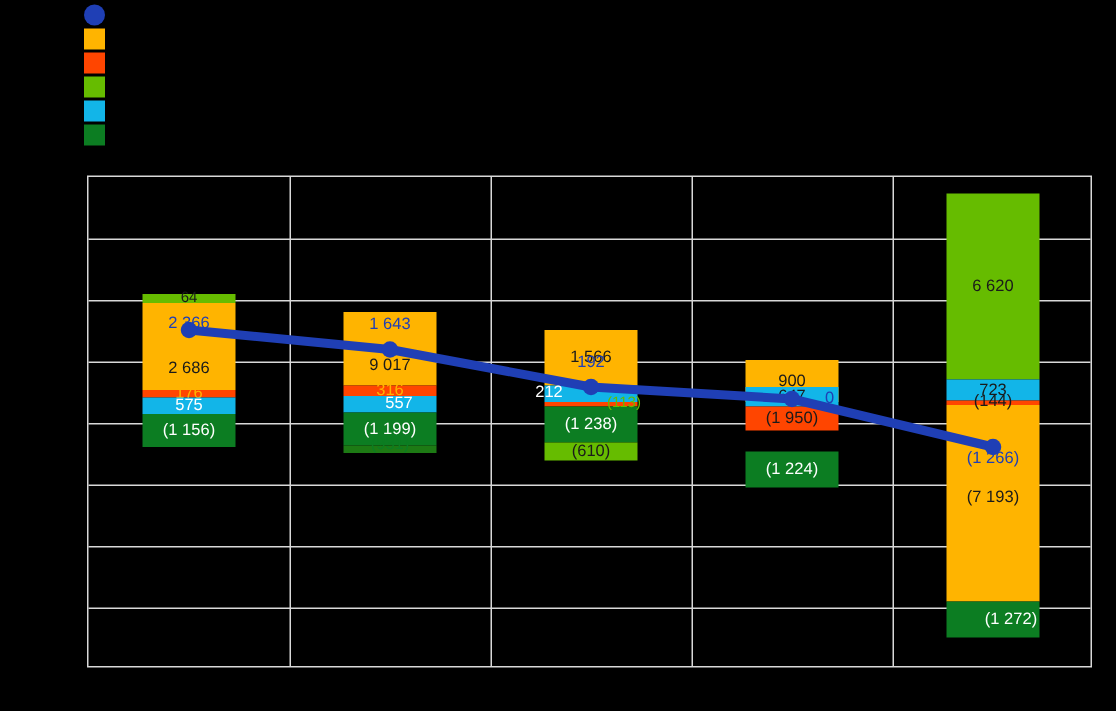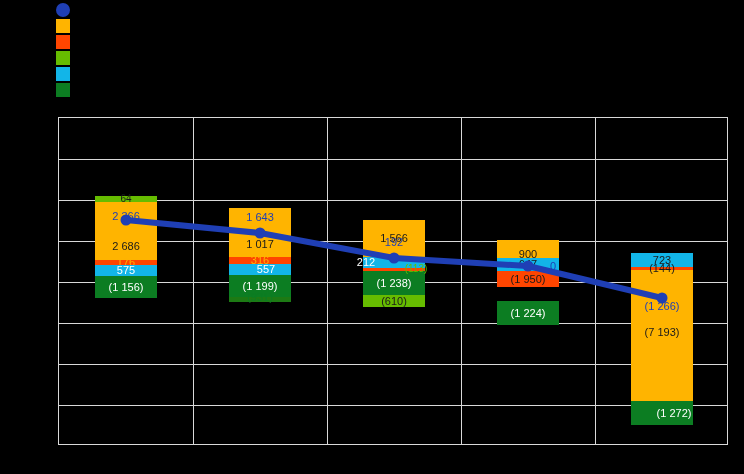--- a/index.html
+++ b/index.html
@@ -144,20 +144,23 @@
             <div class="seg" style="background: rgb(255, 69, 0); top: 153px; height: 16px;">
               <span class="seg-label" style="color: rgb(26, 26, 26); font-size: 11px;">(1 950)</span>
             </div>
             <div class="seg" style="background: rgb(12, 125, 34); top: 183px; height: 24px;">
               <span class="seg-label" style="color: rgb(255, 255, 255); font-size: 11px;">(1 224)</span>
             </div>
           </div>
         </div>
         <div class="bar-col" style="left: 536px; width: 134px;">
           <div class="bar-stack" style="width: 62px; top: 0px; height: 328px;">
+            <div class="seg" style="background: rgb(102, 188, 0); top: 11px; height: 124px;">
+              <span class="seg-label" style="color: rgb(26, 26, 26); font-size: 11px;">6 620</span>
+            </div>
             <div class="seg" style="background: rgb(18, 181, 232); top: 135px; height: 14px;">
               <span class="seg-label" style="color: rgb(26, 26, 26); font-size: 11px;">723</span>
             </div>
             <div class="seg" style="background: rgb(255, 69, 0); top: 149px; height: 3px;"></div>
             <div class="seg" style="background: rgb(255, 180, 0); top: 152px; height: 131px;"></div>
             <div class="seg" style="background: rgb(12, 125, 34); top: 283px; height: 24px;">
               <span class="seg-label" style="color: rgb(255, 255, 255); font-size: 11px; padding-left: 24px;">(1 272)</span>
             </div>
           </div>
         </div>
@@ -167,21 +170,21 @@
         <circle cx="67" cy="102" r="5.5" fill="#1F3FB5"></circle>
         <circle cx="201" cy="115" r="5.5" fill="#1F3FB5"></circle>
         <circle cx="335" cy="140" r="5.5" fill="#1F3FB5"></circle>
         <circle cx="469" cy="148" r="5.5" fill="#1F3FB5"></circle>
         <circle cx="603" cy="180" r="5.5" fill="#1F3FB5"></circle>
       </svg>
     <div id="overlay">
         <div class="float-label" style="left: 67px; top: 98px; color: rgb(31, 63, 181); font-size: 11px;">2 366</div>
         <div class="float-label" style="left: 67px; top: 128px; color: rgb(26, 26, 26); font-size: 11px;">2 686</div>
         <div class="float-label" style="left: 201px; top: 99px; color: rgb(31, 63, 181); font-size: 11px;">1 643</div>
-        <div class="float-label" style="left: 201px; top: 126px; color: rgb(26, 26, 26); font-size: 11px;">1 017</div>
+        <div class="float-label" style="left: 201px; top: 126px; color: rgb(26, 26, 26); font-size: 11px;">9 017</div>
         <div class="float-label" style="left: 201px; top: 179px; color: rgb(12, 125, 34); font-size: 11px;">(931)</div>
         <div class="float-label" style="left: 335px; top: 124px; color: rgb(31, 63, 181); font-size: 11px;">192</div>
         <div class="float-label" style="left: 307px; top: 144px; color: rgb(255, 255, 255); font-size: 11px;">212</div>
         <div class="float-label" style="left: 357px; top: 151px; color: rgb(102, 188, 0); font-size: 10px;">(113)</div>
         <div class="float-label" style="left: 494px; top: 148px; color: rgb(31, 63, 181); font-size: 11px;">0</div>
         <div class="float-label" style="left: 603px; top: 150px; color: rgb(26, 26, 26); font-size: 11px;">(144)</div>
         <div class="float-label" style="left: 603px; top: 188px; color: rgb(31, 63, 181); font-size: 11px;">(1 266)</div>
         <div class="float-label" style="left: 603px; top: 214px; color: rgb(26, 26, 26); font-size: 11px;">(7 193)</div>
       </div>
   </div>

